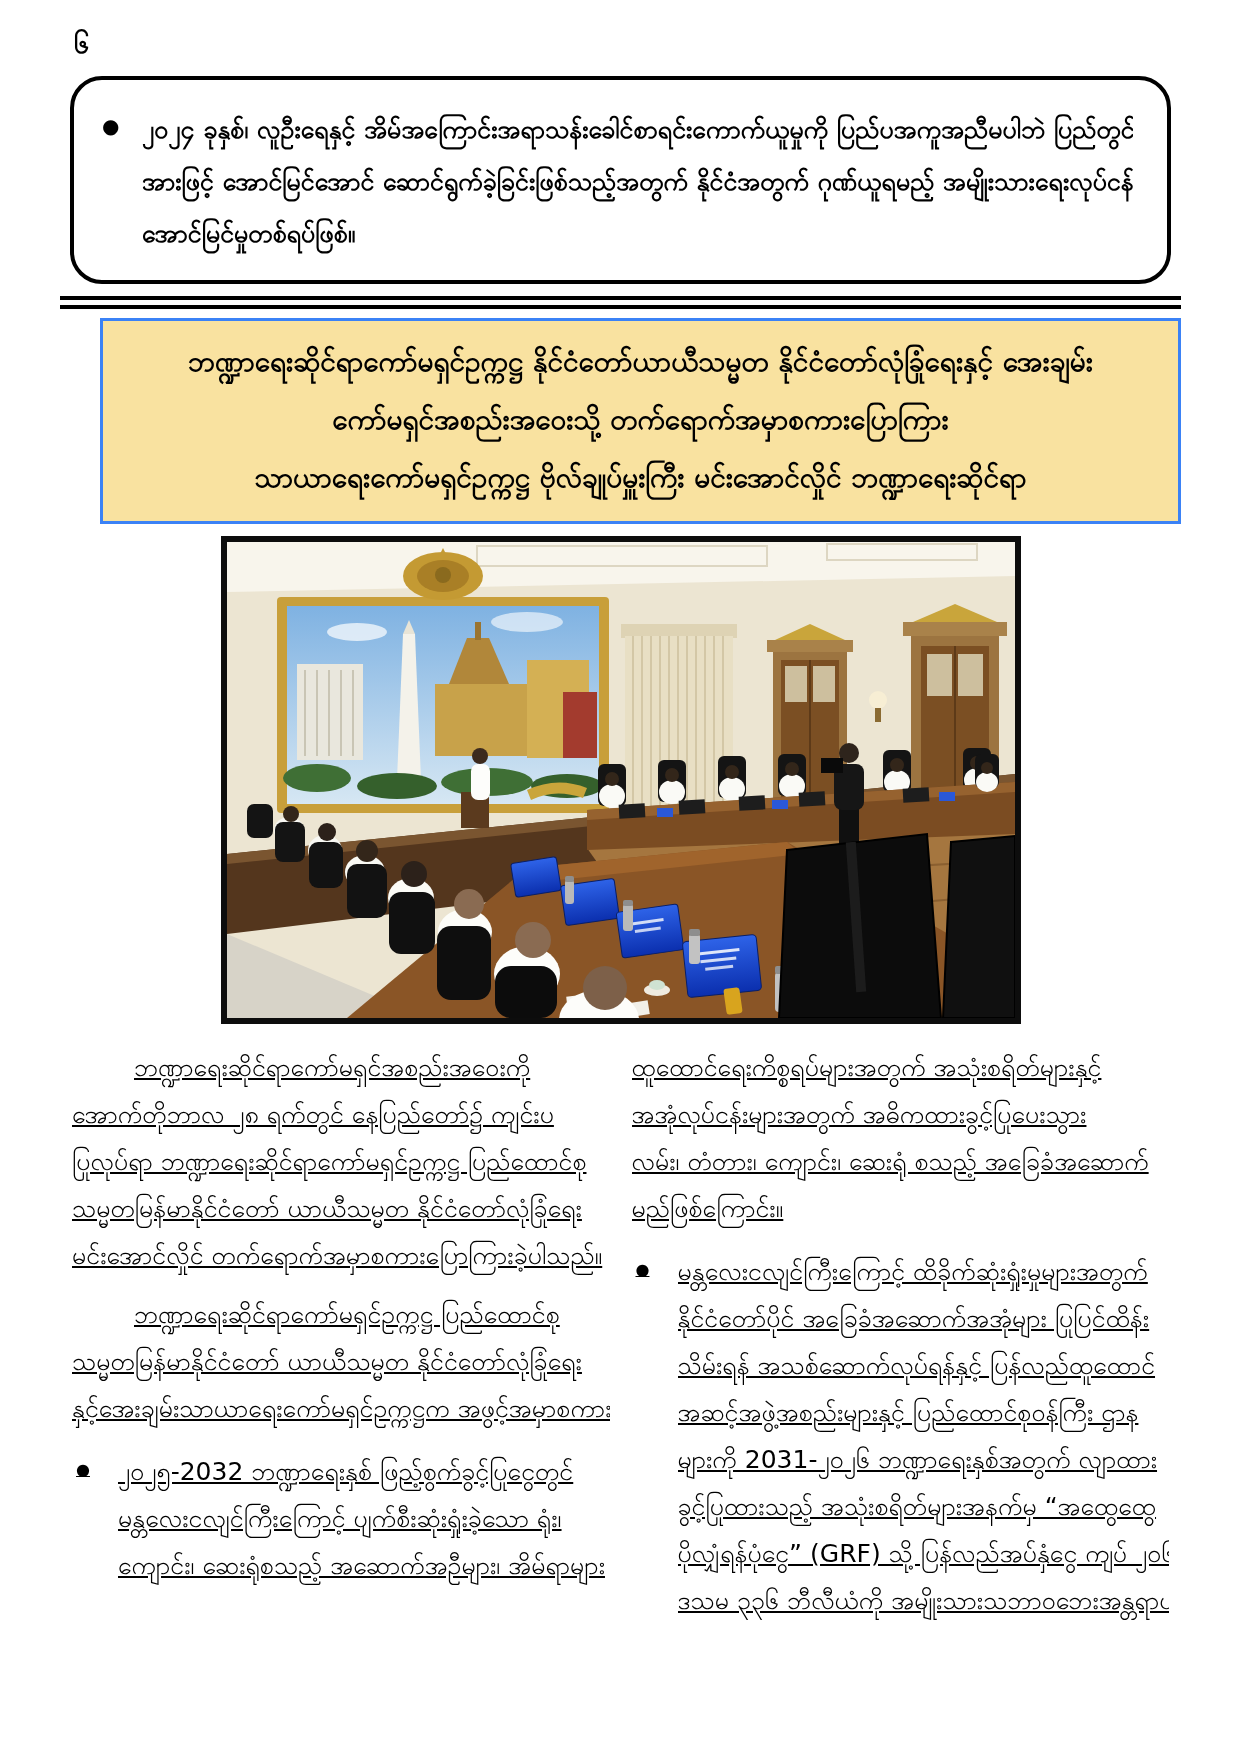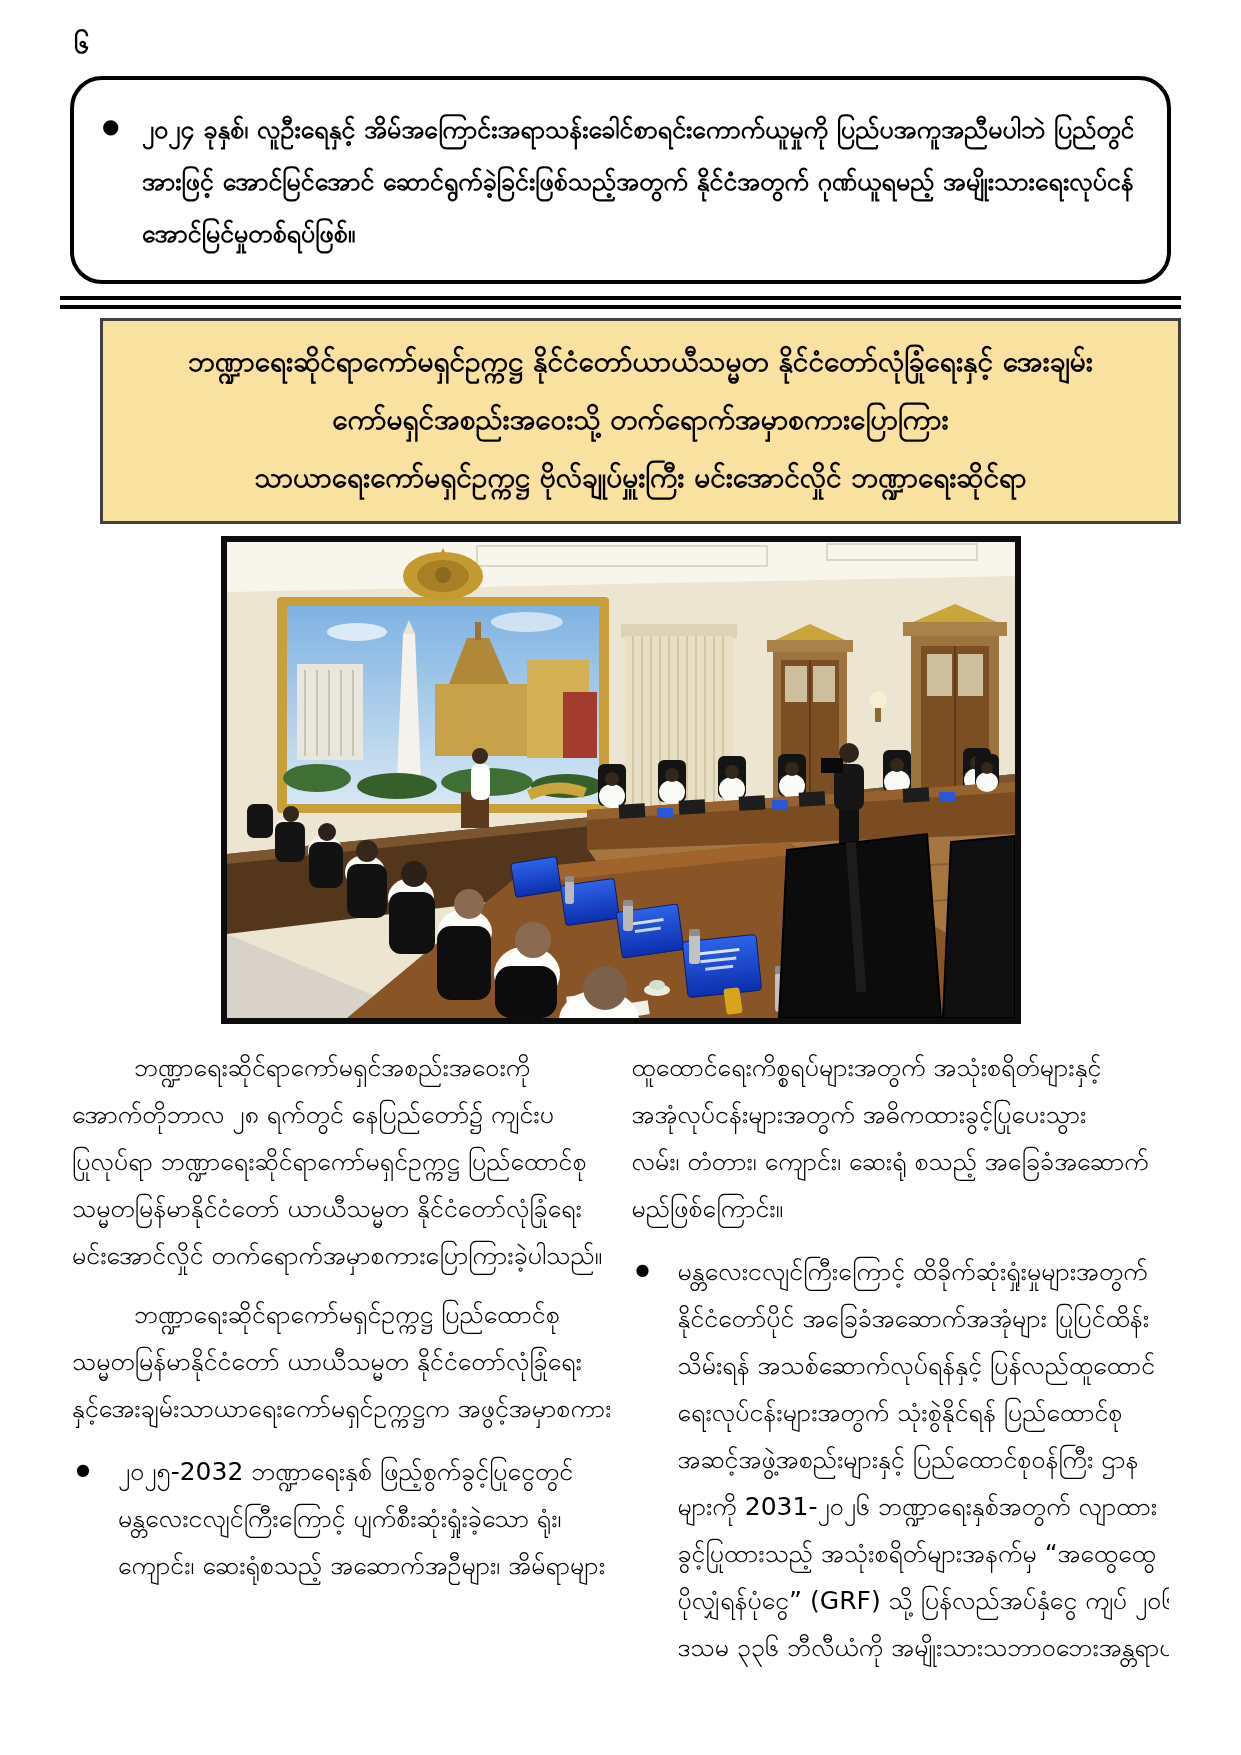--- a/index.html
+++ b/index.html
@@ -37,21 +37,21 @@
   .double-rule {
     margin:12px 0 0 0;
     height:5px;
     border-top:4px solid #000;
     border-bottom:4px solid #000;
   }
 
   
   .headline-box {
     margin-top:9px;
-    border:3px solid #404040;
+    border:3px solid #3b82f6;
     background:#F9E2A0;
     padding:12px 30px 14px 30px;
     box-sizing:border-box;
     margin-left:40px;
   }
   .headline-box .tline {
     text-align:center; font-weight:bold; font-size:28px; line-height:58px;
     white-space:nowrap; overflow:hidden;
   }
 
@@ -60,21 +60,21 @@
     width:800px; height:488px;
     margin:12px auto 0 auto;
     border:6px solid #0d0d0d;
     box-sizing:border-box;
     background:#ece5d2;
     position:relative;
   }
   .photo-frame svg { position:absolute; left:0; top:0; width:100%; height:100%; display:block; }
 
   
-  .columns { display:flex; gap:22px; margin-top:20px; padding:0 12px; }
+  .columns { display:flex; gap:22px; margin-top:20px; padding:0 12px;text-decoration:underline; }
   .col { flex:1; min-width:0; font-size:25px; }
   .tline { line-height:47px; white-space:nowrap; overflow:hidden; }
   .para.indent .tline:first-child { text-indent:62px; }
   .para + .para { margin-top:12px; }
   .bullet-item { display:flex; margin-top:16px; }
   .bullet-dot { width:42px; flex:none; font-size:16px; padding-top:12px; padding-left:4px; }
   .bullet-lines { flex:1; min-width:0; }
 </style>
 </head>
 <body>
@@ -361,21 +361,20 @@
           <div class="tline">အအုံလုပ်ငန်းများအတွက် အဓိကထားခွင့်ပြုပေးသွား</div>
           <div class="tline">လမ်း၊ တံတား၊ ကျောင်း၊ ဆေးရုံ စသည့် အခြေခံအဆောက်</div>
           <div class="tline">မည်ဖြစ်ကြောင်း။</div>
         </div>
       <div class="bullet-item">
         <span class="bullet-dot">●</span>
         <div class="bullet-lines">
             <div class="tline">မန္တလေးငလျင်ကြီးကြောင့် ထိခိုက်ဆုံးရှုံးမှုများအတွက်</div>
             <div class="tline">နိုင်ငံတော်ပိုင် အခြေခံအဆောက်အအုံများ ပြုပြင်ထိန်း</div>
             <div class="tline">သိမ်းရန် အသစ်ဆောက်လုပ်ရန်နှင့် ပြန်လည်ထူထောင်</div>
-            <div class="tline">ရေးလုပ်ငန်းများအတွက် သုံးစွဲနိုင်ရန် ပြည်ထောင်စု</div>
             <div class="tline">အဆင့်အဖွဲ့အစည်းများနှင့် ပြည်ထောင်စုဝန်ကြီး ဌာန</div>
             <div class="tline">များကို 2031-၂၀၂၆ ဘဏ္ဍာရေးနှစ်အတွက် လျာထား</div>
             <div class="tline">ခွင့်ပြုထားသည့် အသုံးစရိတ်များအနက်မှ “အထွေထွေ</div>
             <div class="tline">ပိုလျှံရန်ပုံငွေ” (GRF) သို့ ပြန်လည်အပ်နှံငွေ ကျပ် ၂၀၆၉</div>
             <div class="tline">ဒသမ ၃၃၆ ဘီလီယံကို အမျိုးသားသဘာဝဘေးအန္တရာယ်</div>
           </div>
       </div>
     </div>
   </div>
 

